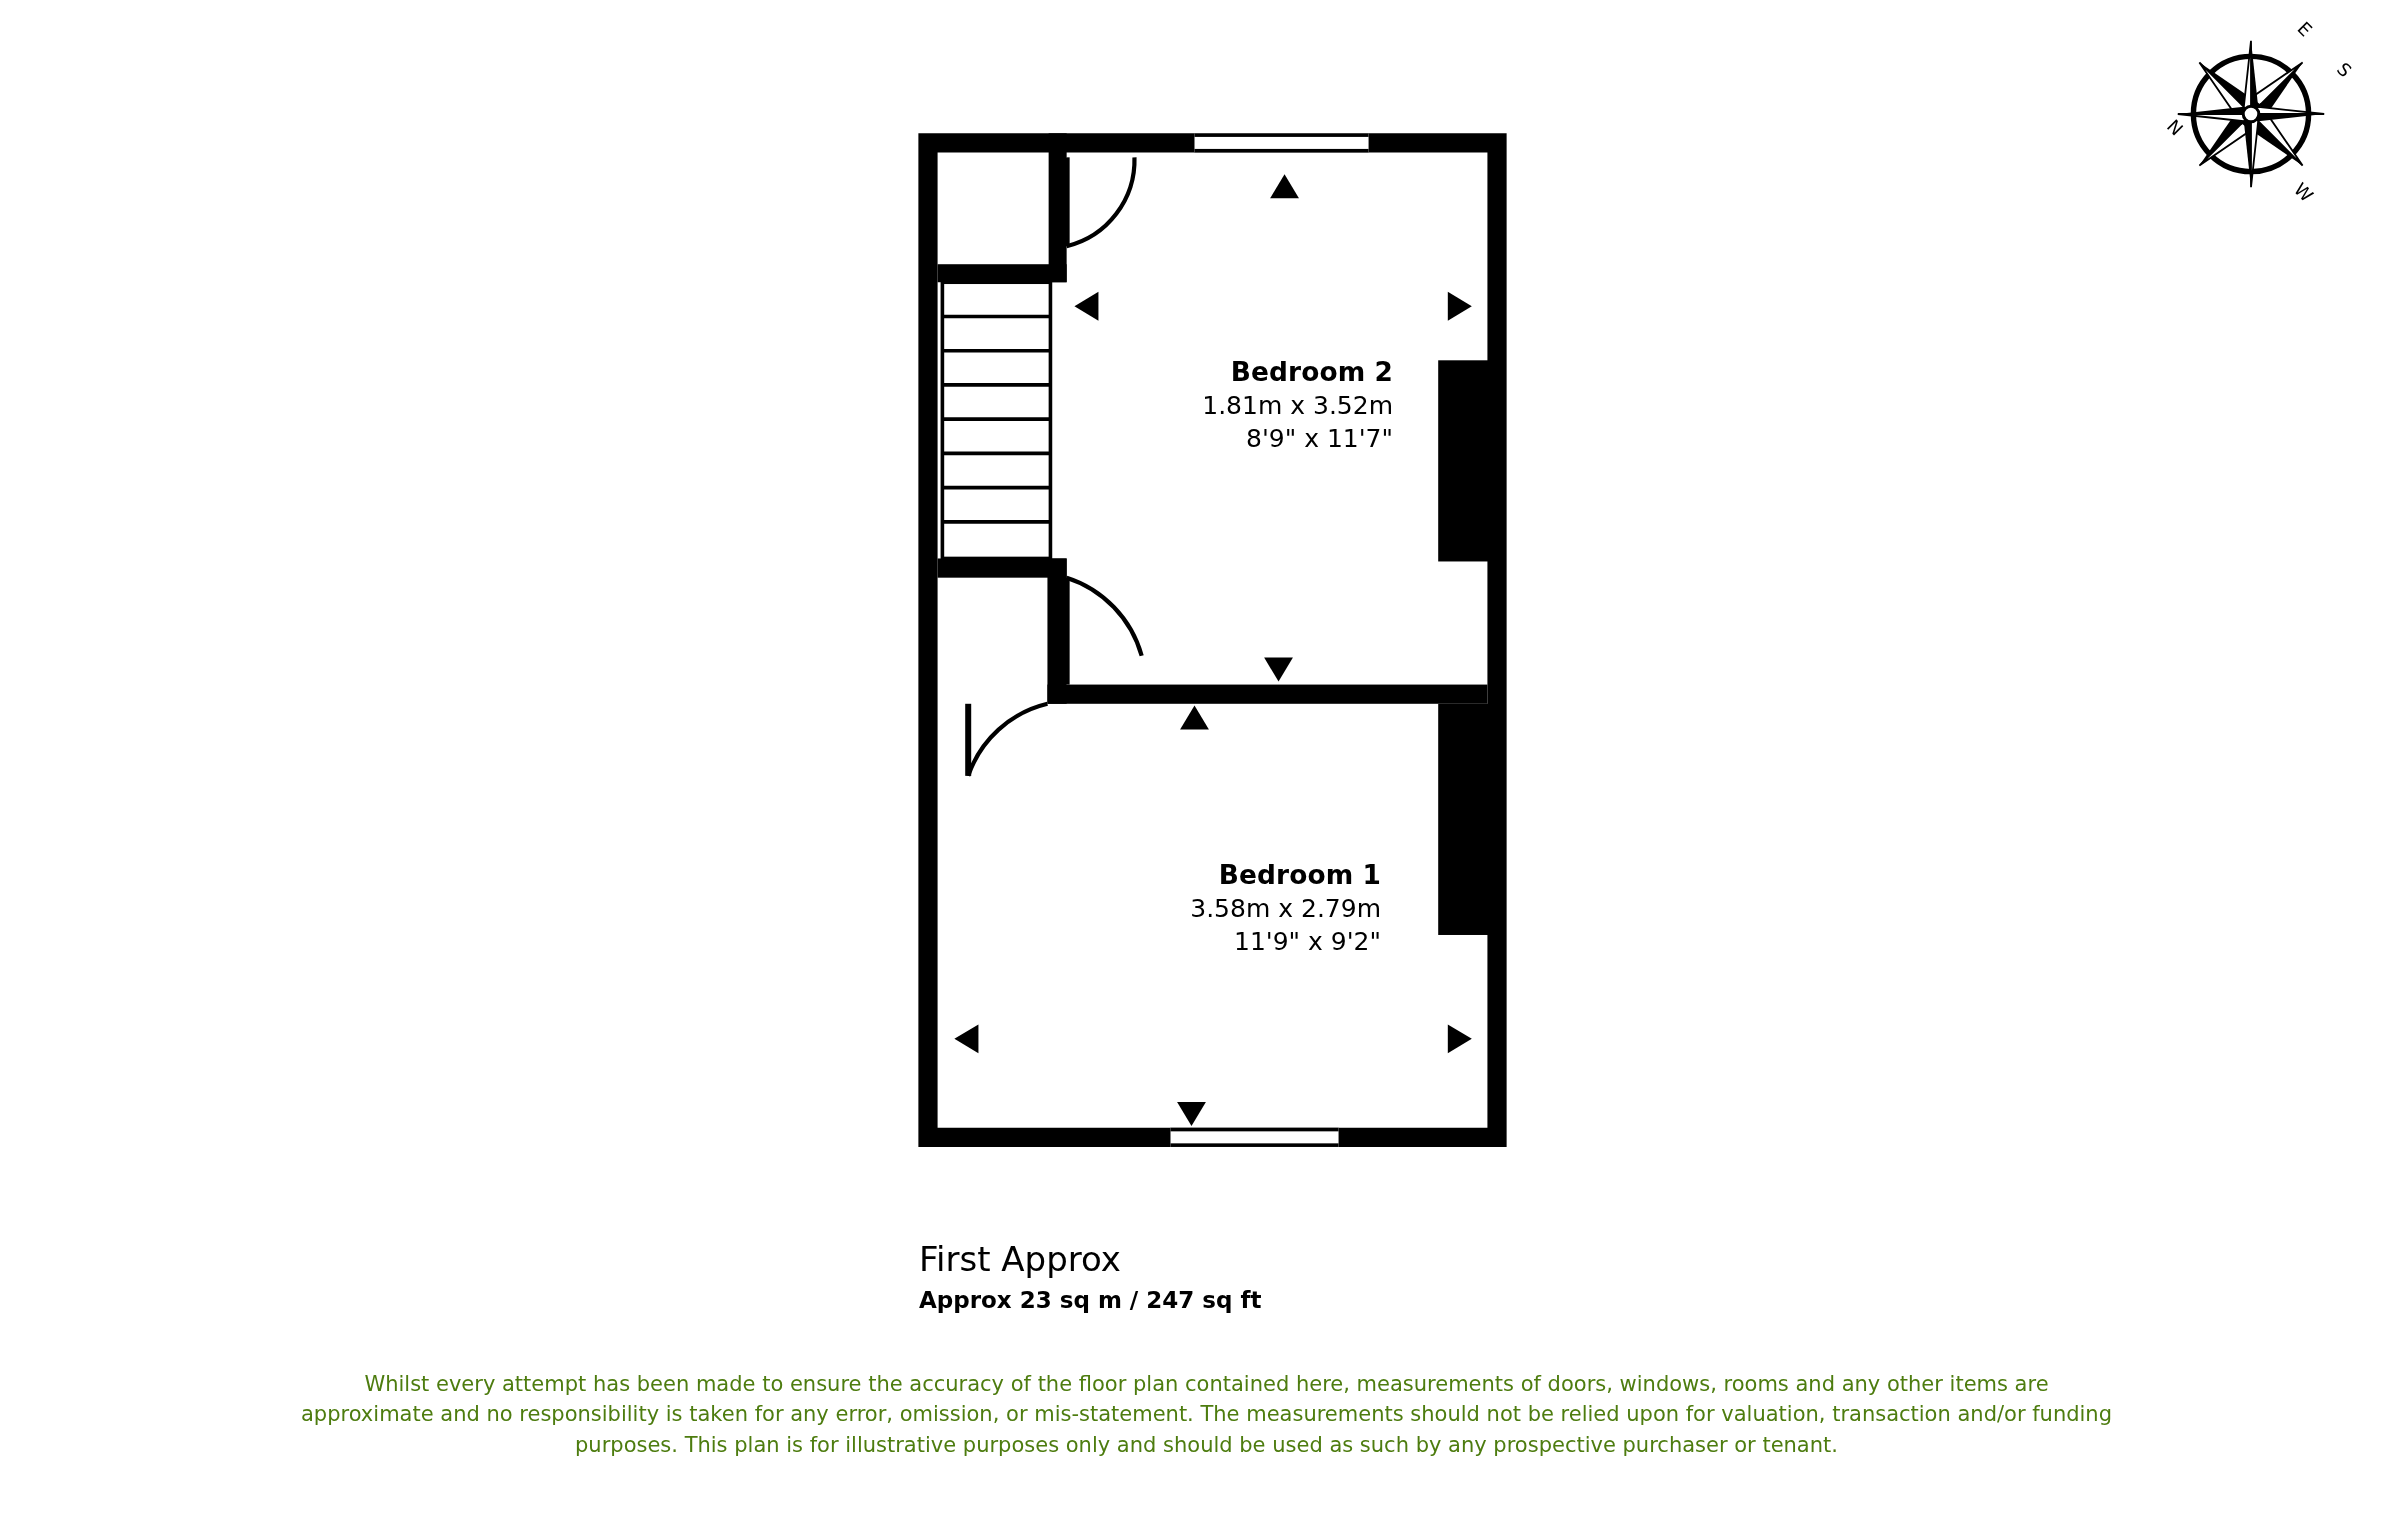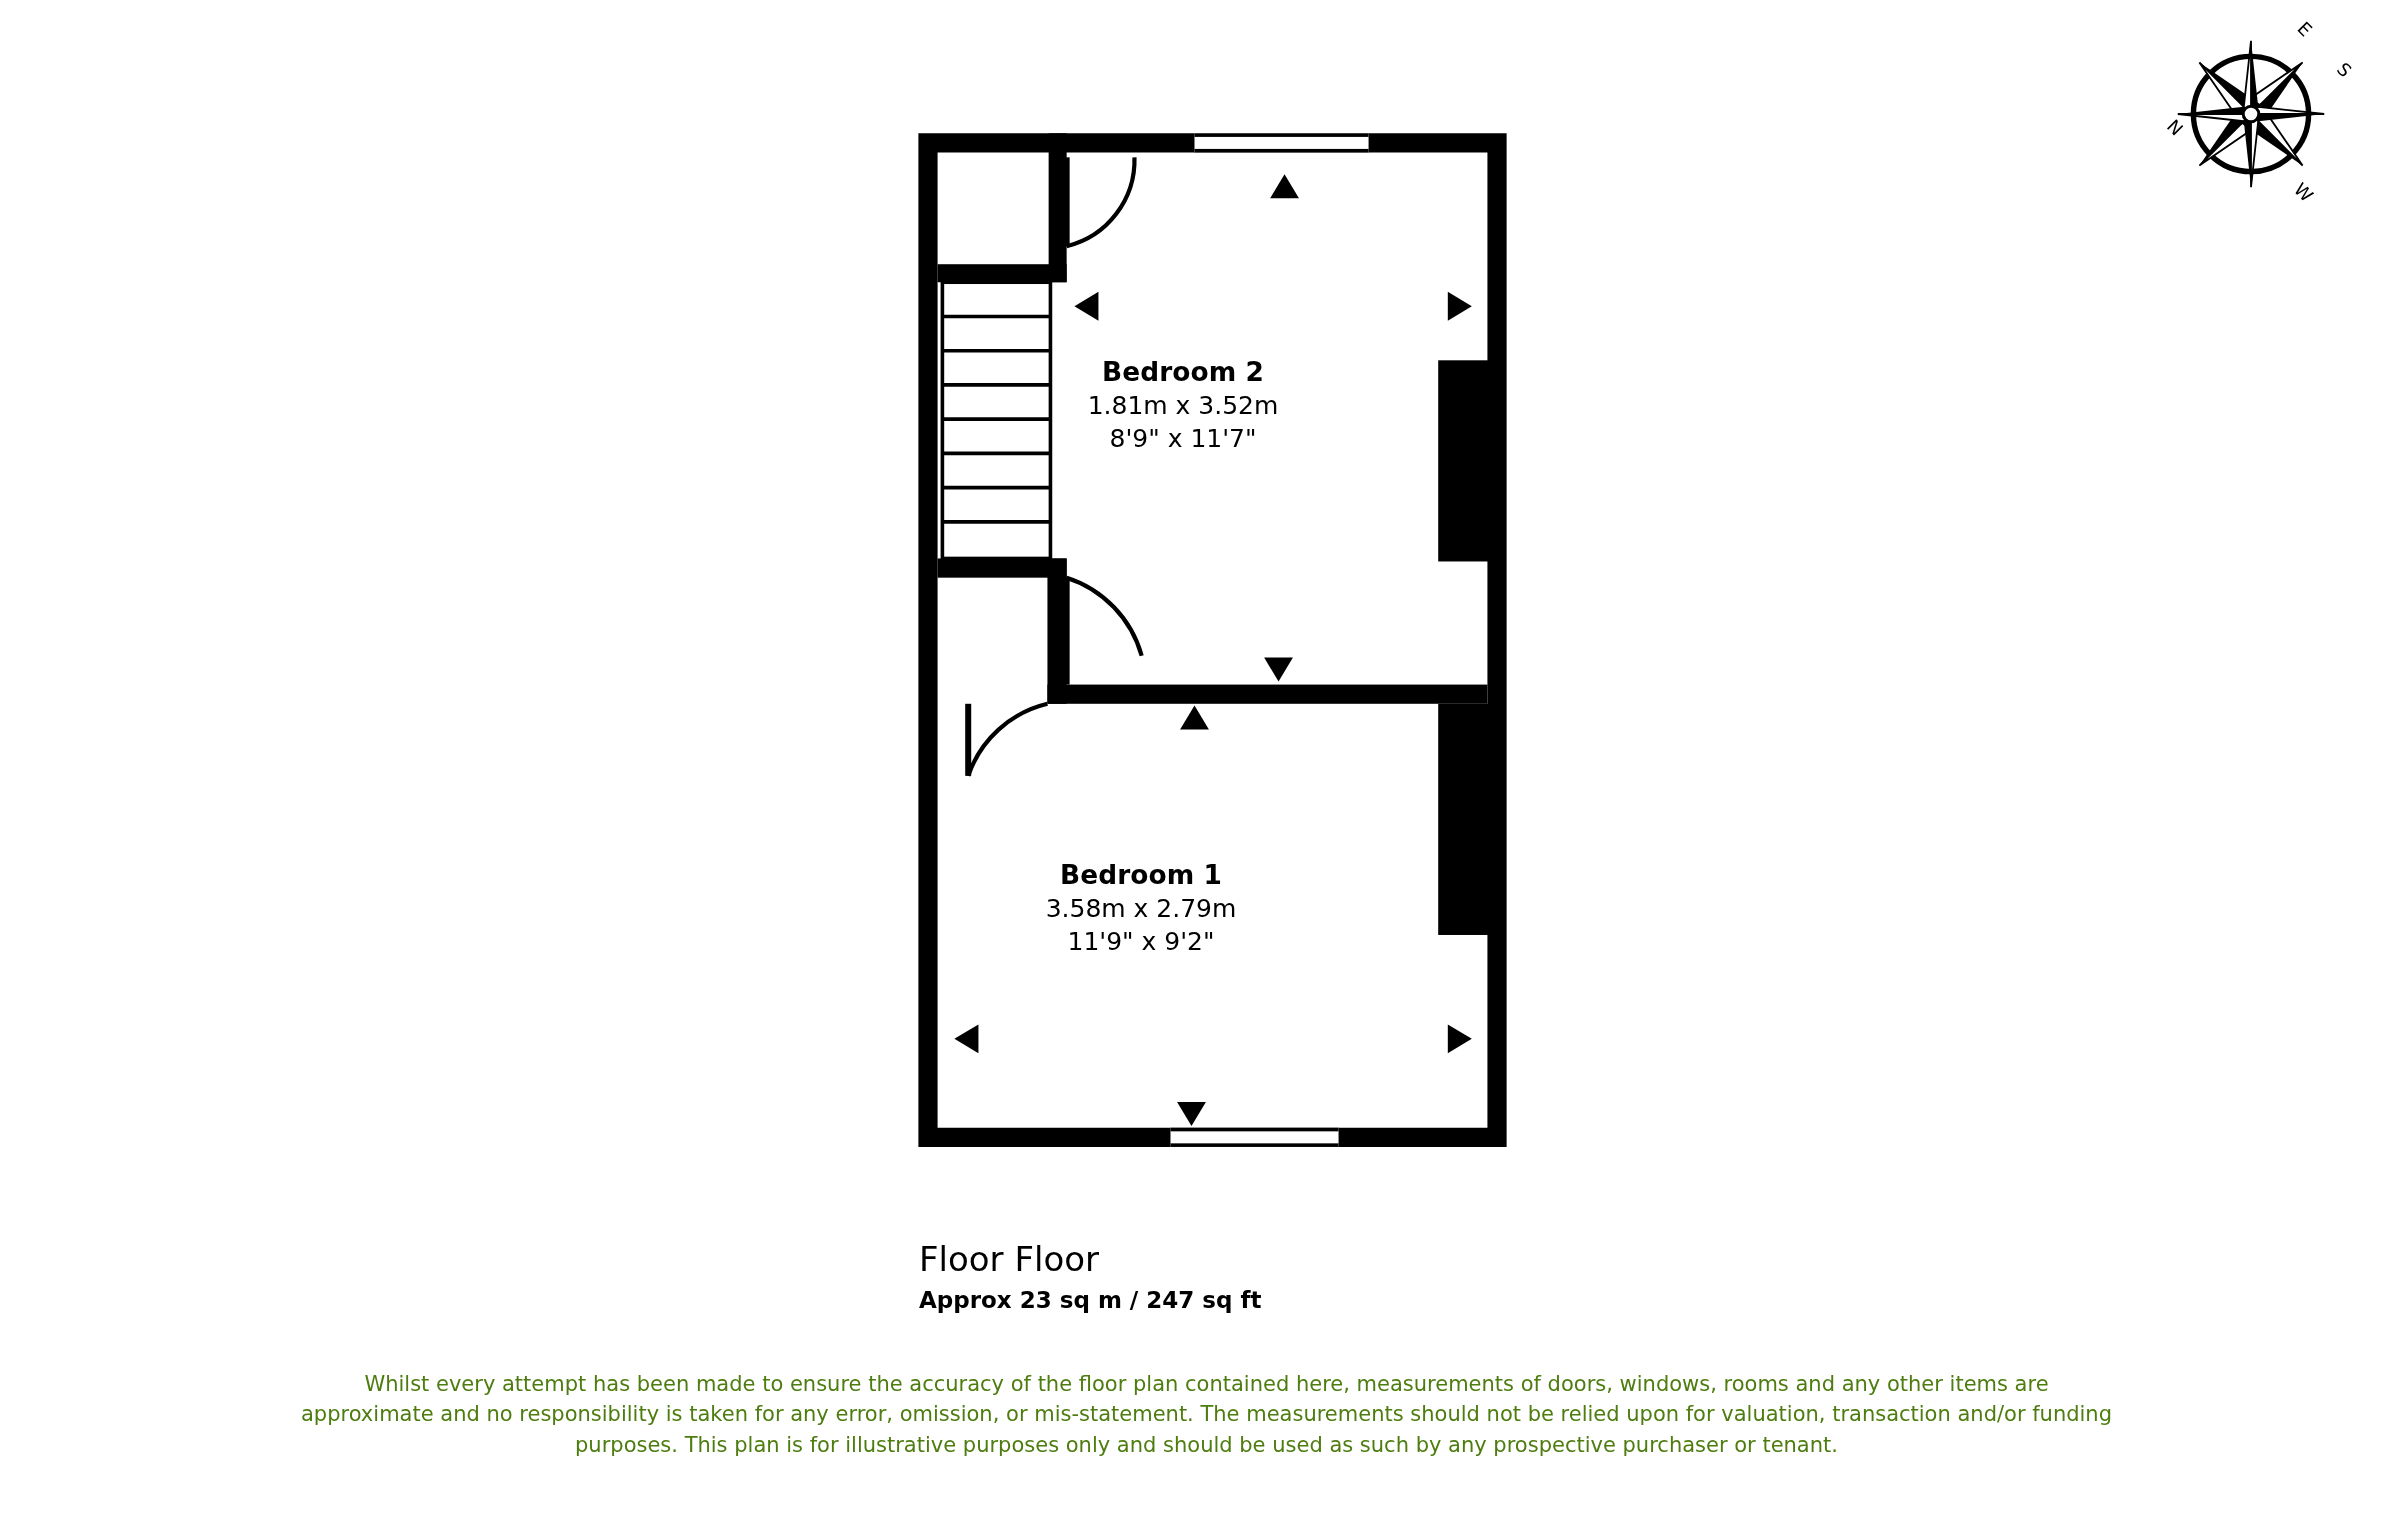--- a/index.html
+++ b/index.html
@@ -30,21 +30,21 @@
     position: absolute;
     left: 2149px;
     top: 12px;
     width: 204px;
     height: 204px;
   }
 
   
   .room-label {
     position: absolute;
-    text-align: center;
+    text-align: right;
     line-height: 1.33;
     white-space: nowrap;
   }
   .room-label .room-name {
     font-size: 26.4px;
     font-weight: bold;
     display: block;
     letter-spacing: 0.1px;
   }
   .room-label .room-dim {
@@ -209,18 +209,18 @@
   <span class="room-dim">8'9" x 11'7"</span>
 </div>
 
 <div class="room-label" id="room-label-bedroom-1">
   <span class="room-name">Bedroom 1</span>
   <span class="room-dim">3.58m x 2.79m</span>
   <span class="room-dim">11'9" x 9'2"</span>
 </div>
 
 <div id="floor-title-block">
-  <div id="floor-title">Floor Floor</div>
+  <div id="floor-title">First Approx</div>
   <div id="floor-area">Approx 23 sq m / 247 sq ft</div>
 </div>
 
 <div id="disclaimer">Whilst every attempt has been made to ensure the accuracy of the floor plan contained here, measurements of doors, windows, rooms and any other items are approximate and no responsibility is taken for any error, omission, or mis-statement. The measurements should not be relied upon for valuation, transaction and/or funding purposes. This plan is for illustrative purposes only and should be used as such by any prospective purchaser or tenant.</div>
 
 
 </body></html>

